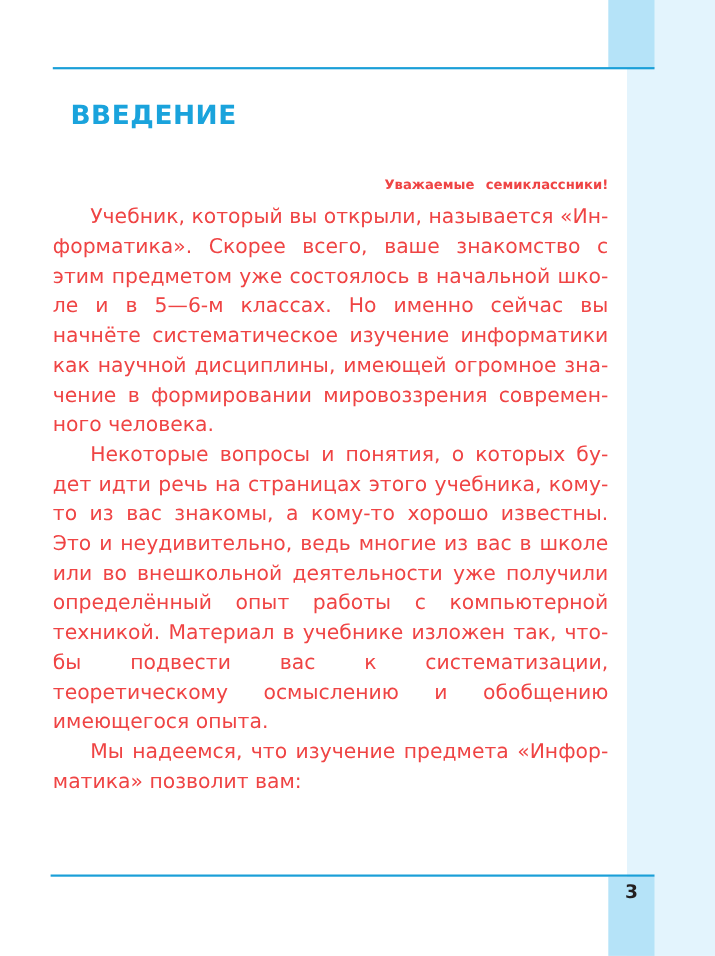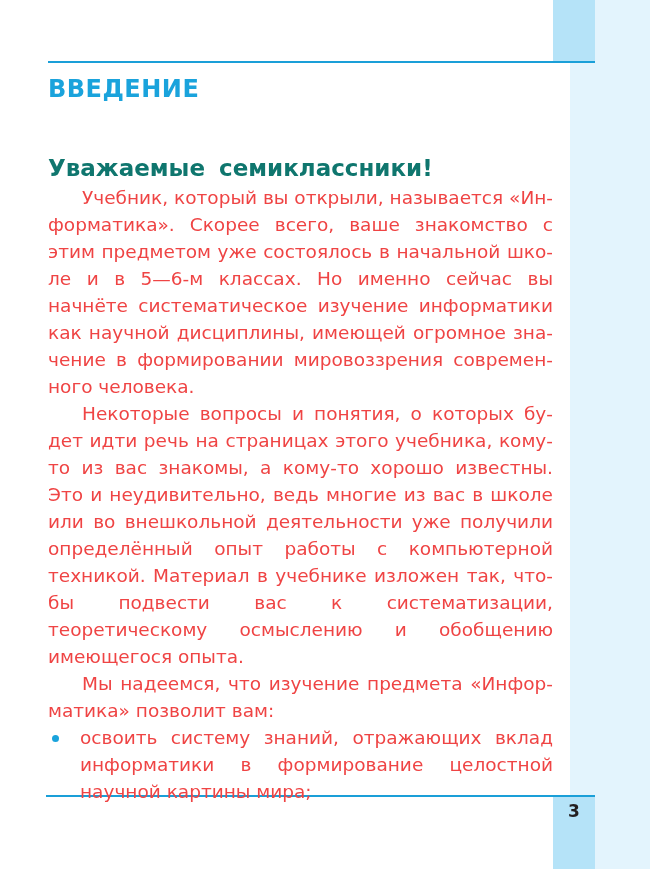--- a/index.html
+++ b/index.html
@@ -25,26 +25,26 @@
     background: #1a9fd8;
   }
   .rule-bottom {
     position: absolute; left: 46px; top: 795px; width: 549px; height: 2px;
     background: #1a9fd8;
   }
   .page-title {
     position: absolute; left: 48px; top: 74px;
     font-family: "DejaVu Sans", sans-serif; font-weight: bold;
     font-size: 24px; color: #1aa3dc; letter-spacing: 0.5px;
-    line-height: 30px; margin: 0; text-align: right;
+    line-height: 30px; margin: 16px; text-align: right;
   }
   .subtitle {
     position: absolute; left: 48px; top: 155px; width: 505px;
-    text-align: left; font-weight: bold; font-size: 23px;
-    color: #0f766e; line-height: 26px; word-spacing: 6px;
+    text-align: right; font-weight: bold; font-size: 12px;
+    color: #ef4444; line-height: 26px; word-spacing: 6px;
   }
   .body-text {
     position: absolute; left: 48px; top: 184px; width: 505px;
     font-family: "DejaVu Sans", sans-serif;
     font-size: 18.5px; line-height: 27px; color: #ef4444;
   }
   .body-text p {
     margin: 0; text-indent: 34px; text-align: justify;
     text-align-last: left; hyphens: manual;
   }
@@ -74,21 +74,15 @@
 <div class="rule-bottom"></div>
 
 <h1 class="page-title">ВВЕДЕНИЕ</h1>
 
 <div class="subtitle">Уважаемые  семиклассники!</div>
 
 <div class="body-text">
   <p>Учебник, который вы открыли, называется «Ин­форматика». Скорее всего, ваше знакомство с этим предметом уже состоялось в начальной шко­ле и в 5—6-м классах. Но именно сейчас вы начнёте систематическое изучение информатики как научной дисциплины, имеющей огромное зна­чение в формировании мировоззрения современ­ного человека.</p>
   <p>Некоторые вопросы и понятия, о которых бу­дет идти речь на страницах этого учебника, кому-то из вас знакомы, а кому-то хорошо известны. Это и неудивительно, ведь многие из вас в шко­ле или во внешкольной деятельности уже получи­ли определённый опыт работы с компьютерной техникой. Материал в учебнике изложен так, что­бы подвести вас к систематизации, теоретическому осмыслению и обобщению имеющегося опыта.</p>
   <p>Мы надеемся, что изучение предмета «Инфор­матика» позволит вам:</p>
-  <ul>
-    <li>
-      <span class="bullet"></span>
-      <span>освоить систему знаний, отражающих вклад информатики в формирование целостной научной картины мира;</span>
-    </li>
-  </ul>
 </div>
 
 <div class="page-number">3</div>
 
 </body></html>

